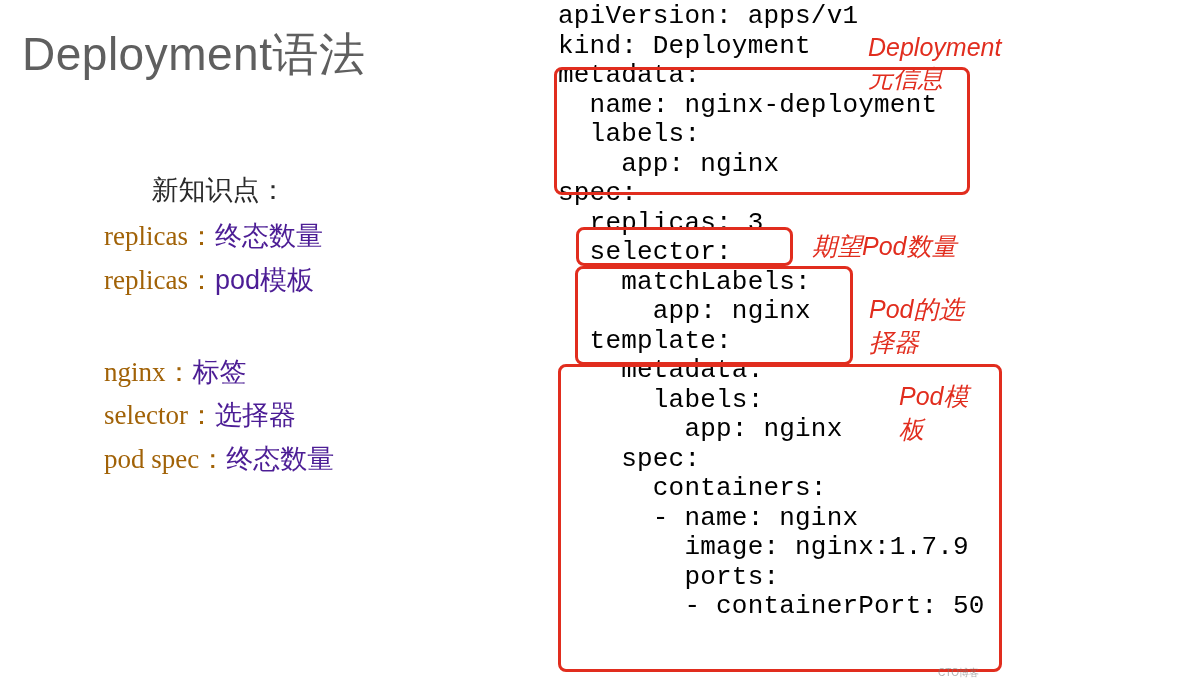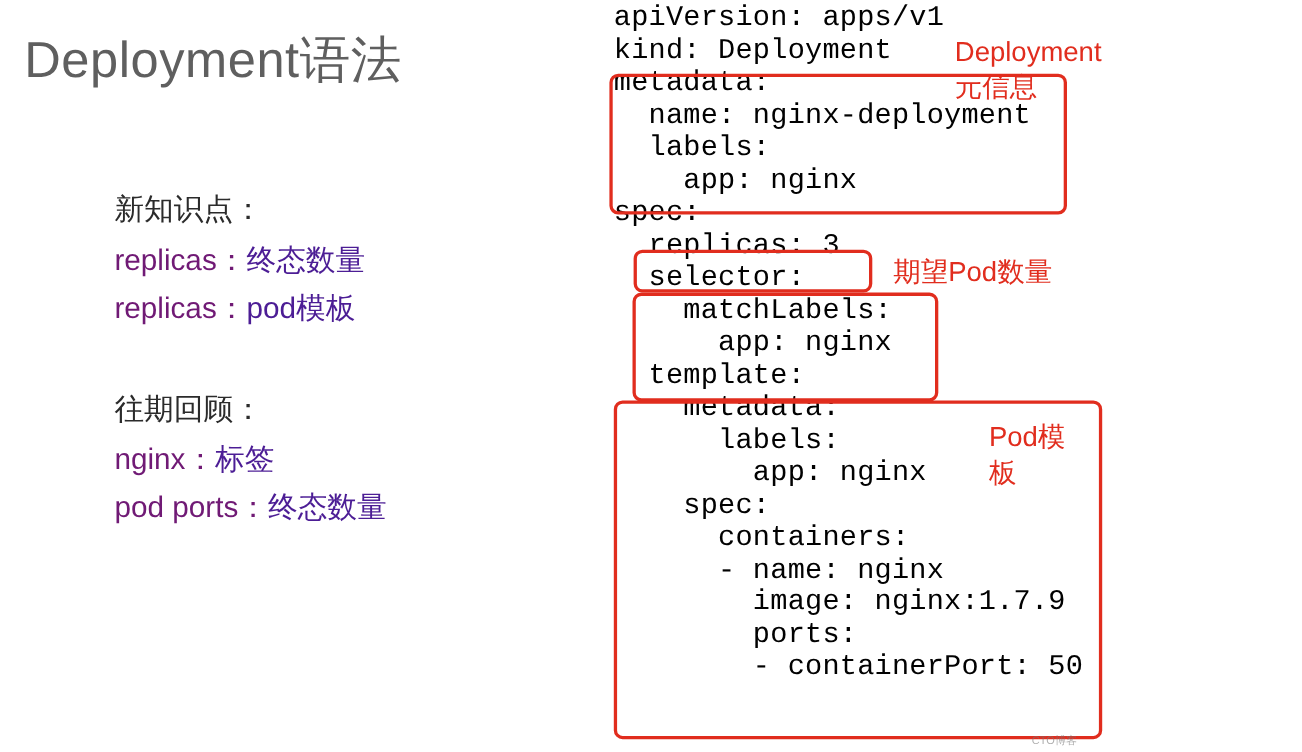--- a/index.html
+++ b/index.html
@@ -28,23 +28,24 @@
     position: absolute;
     left: 104px;
     top: 170px;
     font-size: 27px;
     line-height: 1.55;
     color: #333;
   }
   .left-block .section-title {
     color: #2b2b2b;
     margin-bottom: 4px;
+    text-align: center;
   }
   .left-block .kv { margin-bottom: 2px; }
-  .left-block .key { color: #701a75; }
+  .left-block .key { color: #a16207; font-family: Liberation Serif, serif; }
   .left-block .val { color: #4c1d95; }
   .left-block .gap { height: 48px; }
 
   .code {
     position: absolute;
     left: 558px;
     top: 2px;
     font-family: Menlo, Consolas, "Courier New", monospace;
     font-size: 26px;
     line-height: 29.5px;
@@ -64,20 +65,21 @@
   .box-replicas { left: 576px; top: 227px; width: 217px; height: 39px;  }
   .box-selector { left: 575px; top: 266px; width: 278px; height: 99px;  }
   .box-template { left: 558px; top: 364px; width: 444px; height: 308px; }
 
   .ann {
     position: absolute;
     color: #e12d1e;
     font-size: 25px;
     font-family: "PingFang SC", "Helvetica Neue", Arial, sans-serif;
     font-weight: 500;
+    font-style: italic;
   }
   .ann-meta     { left: 868px; top: 33px;  }
   .ann-replicas { left: 812px; top: 230px; }
   .ann-selector { left: 869px; top: 293px; }
   .ann-template { left: 899px; top: 380px; }
 
   .watermark {
     position: absolute;
     right: 6px;
     bottom: 4px;
@@ -97,26 +99,28 @@
     <div class="section-title">新知识点：</div>
     <div class="kv">
       <span class="key">replicas：</span><span class="val">终态数量</span>
     </div>
     <div class="kv">
       <span class="key">replicas：</span><span class="val">pod模板</span>
     </div>
 
     <div class="gap"></div>
 
-    <div class="section-title">往期回顾：</div>
     <div class="kv">
       <span class="key">nginx：</span><span class="val">标签</span>
     </div>
     <div class="kv">
-      <span class="key">pod ports：</span><span class="val">终态数量</span>
+      <span class="key">selector：</span><span class="val">选择器</span>
+    </div>
+    <div class="kv">
+      <span class="key">pod spec：</span><span class="val">终态数量</span>
     </div>
   </div>
 
   <div class="code">apiVersion: apps/v1
 kind: Deployment
 metadata:
   name: nginx-deployment
   labels:
     app: nginx
 spec:
@@ -135,17 +139,18 @@
         ports:
         - containerPort: 50</div>
 
   <div class="box box-metadata"></div>
   <div class="box box-replicas"></div>
   <div class="box box-selector"></div>
   <div class="box box-template"></div>
 
   <div class="ann ann-meta">Deployment元信息</div>
   <div class="ann ann-replicas">期望Pod数量</div>
+  <div class="ann ann-selector">Pod的选择器</div>
   <div class="ann ann-template">Pod模板</div>
 
   <div class="watermark">CTO博客</div>
 
 </div>
 
 </body></html>

